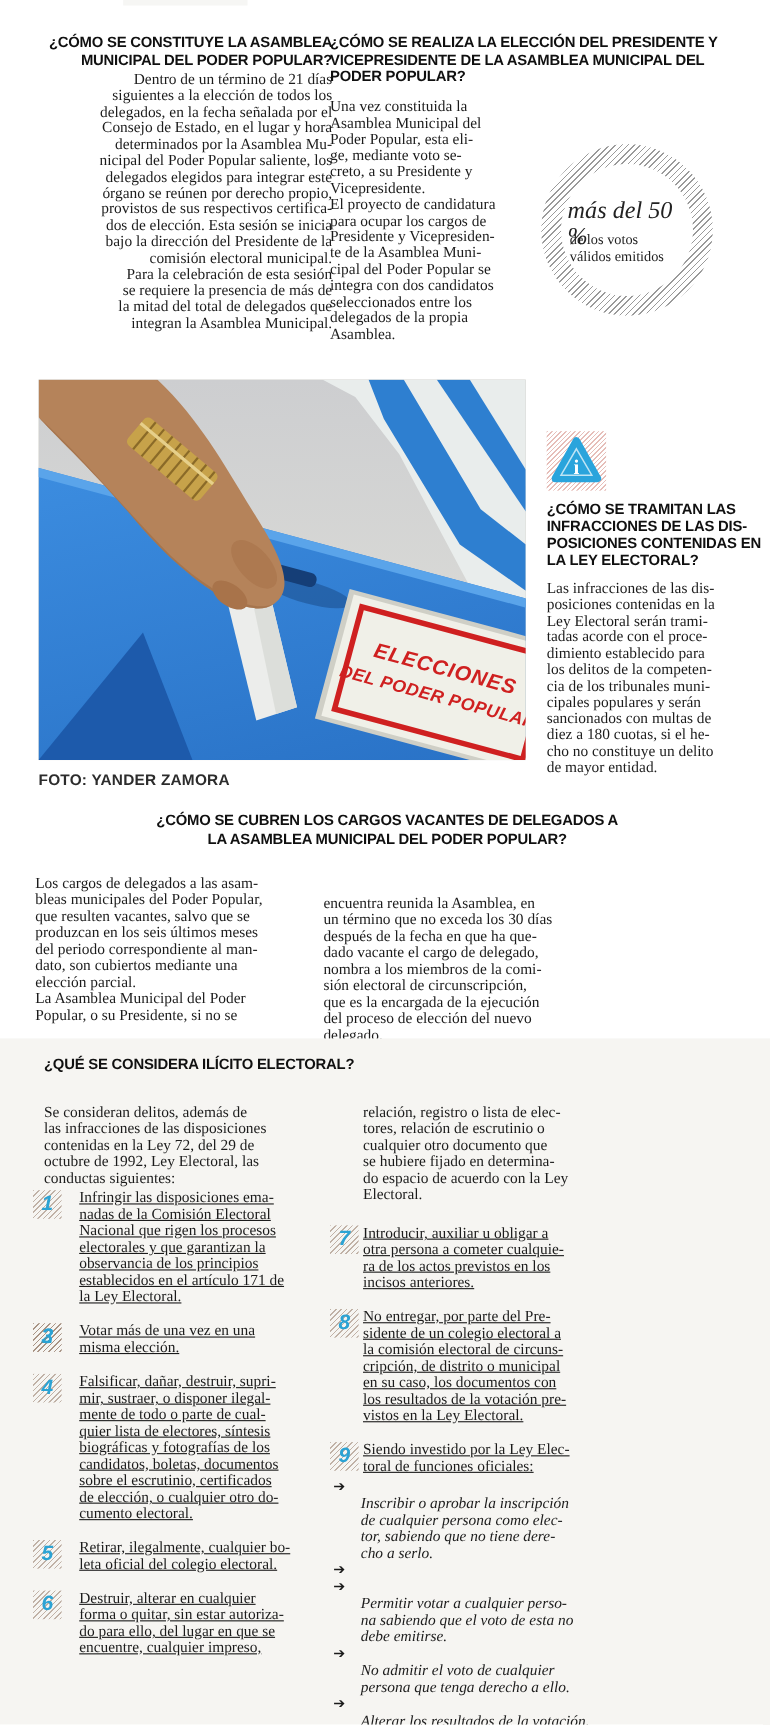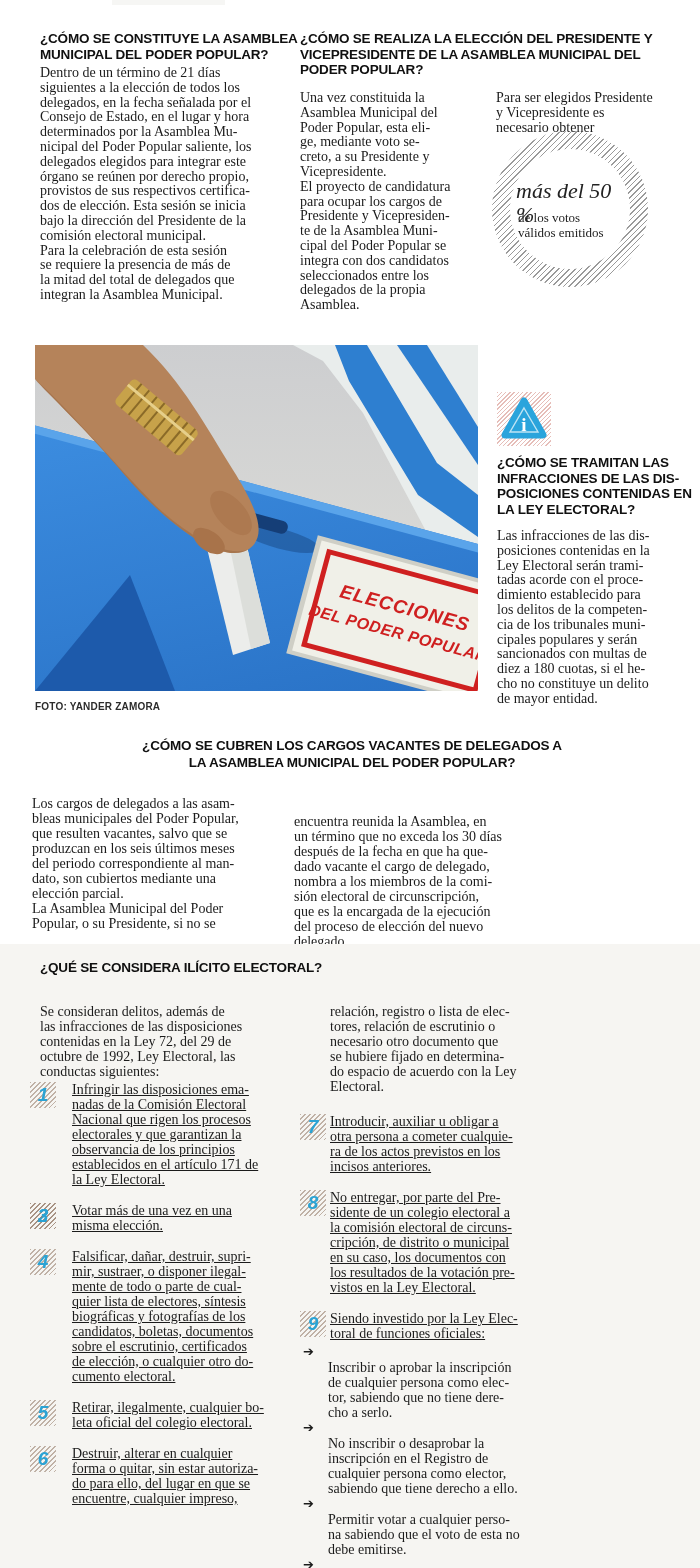--- a/index.html
+++ b/index.html
@@ -7,35 +7,35 @@
         font-family:"Liberation Serif","DejaVu Serif",serif;color:#1b1b1b;}
   .abs{position:absolute;}
   .h{font-family:"Liberation Sans","DejaVu Sans",sans-serif;font-weight:700;
      font-size:13.5px;line-height:15.5px;letter-spacing:-0.2px;color:#101010;white-space:pre-line;}
   .b{font-size:14px;line-height:14.8px;color:#1b1b1b;white-space:pre-line;margin-top:16px;}
   .hatch{background:repeating-linear-gradient(135deg,rgba(148,122,104,0.55) 0 1px,rgba(0,0,0,0) 1px 3.5px);}
   .hatch-warn{background:repeating-linear-gradient(135deg,rgba(205,125,115,0.5) 0 1px,rgba(0,0,0,0) 1px 3px);}
   .hatch-stamp{background:repeating-linear-gradient(135deg,rgba(120,120,120,0.75) 0 1px,rgba(0,0,0,0) 1px 4px);}
 
   
-  #sec1-left{left:40px;top:31px;width:262px;}
+  #sec1-left{left:40px;top:31px;width:262px;text-align:right;}
   #sec1-left .b{margin-top:4px;}
   #sec1-right{left:300px;top:31px;width:392px;height:280px;}
   #sec1-col1{position:absolute;left:0;top:44px;width:206px;}
   #sec1-col2{position:absolute;left:196px;top:44px;width:196px;}
   
   #stamp{position:absolute;left:192px;top:100px;width:156px;height:156px;border-radius:50%;}
   #stamp .inner{position:absolute;left:18px;top:18px;width:120px;height:120px;border-radius:50%;background:#ffffff;}
   #stamp .l1{position:absolute;left:24px;top:48px;width:116px;font-style:italic;font-size:22px;line-height:24px;color:#222;}
   #stamp .l2{position:absolute;left:26px;top:80px;width:110px;font-size:13px;line-height:14.5px;color:#222;white-space:pre-line;}
 
   
   #photo{left:35px;top:345px;width:443px;height:346px;overflow:hidden;background:#d7d7d2;}
   #caption{left:35px;top:701px;font-family:"Liberation Sans",sans-serif;font-weight:700;
-           font-size:10px;letter-spacing:0.2px;color:#2c2c2c;}
+           font-size:14px;letter-spacing:0.2px;color:#2c2c2c;}
 
   
   #warn-block{left:497px;top:392px;width:196px;}
   #warn-icon{width:54px;height:54px;position:relative;}
   #warn-icon svg{position:absolute;left:0;top:0;}
   #warn-block .h{margin-top:9px;}
   #warn-block .b{margin-top:12px;}
 
   
   #vacantes{left:32px;top:737px;width:640px;height:200px;}
@@ -57,21 +57,21 @@
   #ilicito-right .item-7{margin-top:20px;margin-bottom:15px;}
   #ilicito-right .item-8{margin-bottom:15px;}
   #ilicito-right .item-9{margin-bottom:3px;}
   .num-badge{position:absolute;left:0;top:0;width:26px;height:26px;}
   .num-badge span{position:absolute;left:0;right:0;top:2px;text-align:center;
       font-family:"Liberation Sans",sans-serif;font-weight:700;font-style:italic;
       font-size:19px;color:#2ba3d4;}
   .arrow-item{display:flex;margin:0;}
   .arrow-glyph{flex:none;width:25px;padding-left:3px;font-size:13px;line-height:15px;color:#1b1b1b;
       font-family:"DejaVu Sans",sans-serif;}
-  .arrow-item .b{line-height:15px;}
+  .arrow-item .b{line-height:15px;font-style:italic;}
   #top-strip{left:112px;top:0;width:113px;height:5px;background:#f6f6f4;}
 </style>
 </head>
 <body>
 
 <div id="page">
 
   <div id="top-strip" class="abs"></div>
 
   <div id="sec1-left" class="abs">
@@ -107,23 +107,20 @@
 Vicepresidente.
 El proyecto de candidatura
 para ocupar los cargos de
 Presidente y Vicepresiden-
 te de la Asamblea Muni-
 cipal del Poder Popular se
 integra con dos candidatos
 seleccionados entre los
 delegados de la propia
 Asamblea.</div>
-    <div id="sec1-col2" class="b">Para ser elegidos Presidente
-y Vicepresidente es
-necesario obtener</div>
     <div id="stamp" class="hatch-stamp">
       <div class="inner"></div>
       <div class="l1">más del 50 %</div>
       <div class="l2">de los votos
 válidos emitidos</div>
     </div>
   </div>
 
   <div id="photo" class="abs">
     <svg width="443" height="346" viewBox="0 0 443 346">
@@ -297,21 +294,21 @@
       <div class="b">Destruir, alterar en cualquier
 forma o quitar, sin estar autoriza-
 do para ello, del lugar en que se
 encuentre, cualquier impreso,</div>
     </div>
   </div>
 
   <div id="ilicito-right" class="abs">
     <div class="b cont">relación, registro o lista de elec-
 tores, relación de escrutinio o
-necesario otro documento que
+cualquier otro documento que
 se hubiere fijado en determina-
 do espacio de acuerdo con la Ley
 Electoral.</div>
     <div class="item item-7">
       <div class="num-badge hatch">
           <span>7</span>
         </div>
       <div class="b">Introducir, auxiliar u obligar a
 otra persona a cometer cualquie-
 ra de los actos previstos en los
@@ -338,24 +335,20 @@
     </div>
     <div class="arrow-item">
       <div class="arrow-glyph">➔</div>
       <div class="b">Inscribir o aprobar la inscripción
 de cualquier persona como elec-
 tor, sabiendo que no tiene dere-
 cho a serlo.</div>
     </div>
     <div class="arrow-item">
       <div class="arrow-glyph">➔</div>
-      <div class="b">No inscribir o desaprobar la
-inscripción en el Registro de
-cualquier persona como elector,
-sabiendo que tiene derecho a ello.</div>
     </div>
     <div class="arrow-item">
       <div class="arrow-glyph">➔</div>
       <div class="b">Permitir votar a cualquier perso-
 na sabiendo que el voto de esta no
 debe emitirse.</div>
     </div>
     <div class="arrow-item">
       <div class="arrow-glyph">➔</div>
       <div class="b">No admitir el voto de cualquier

